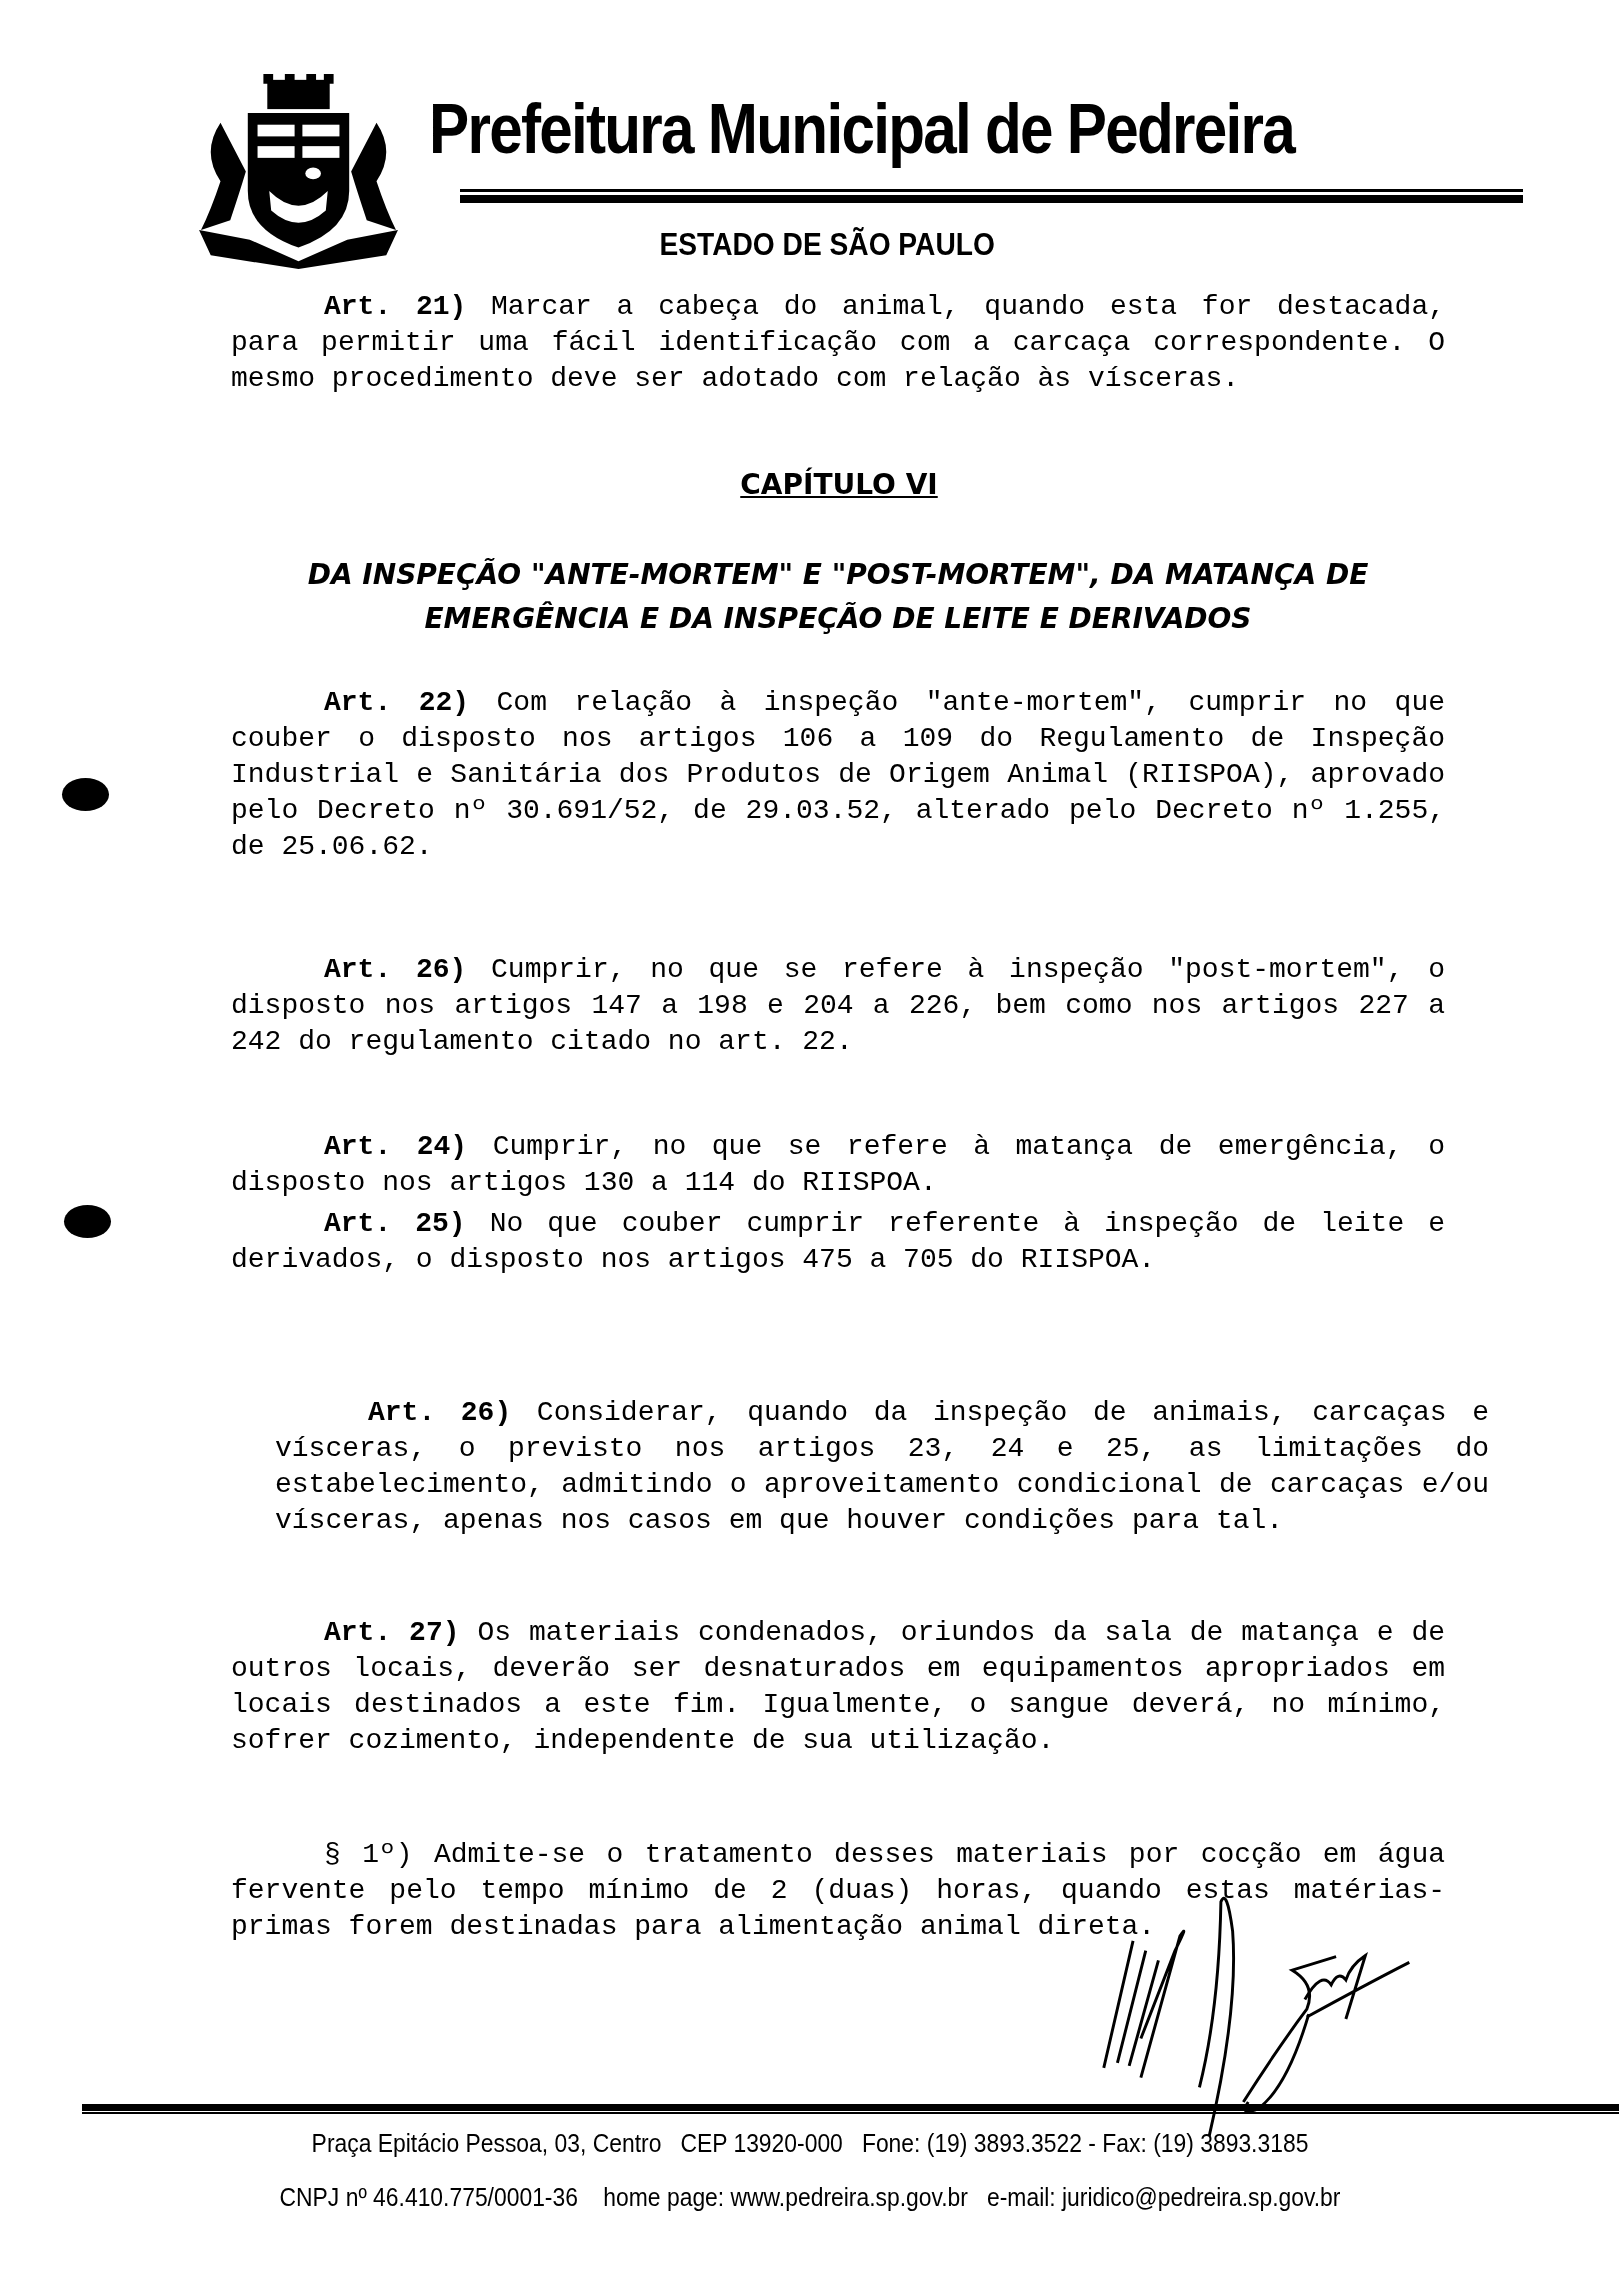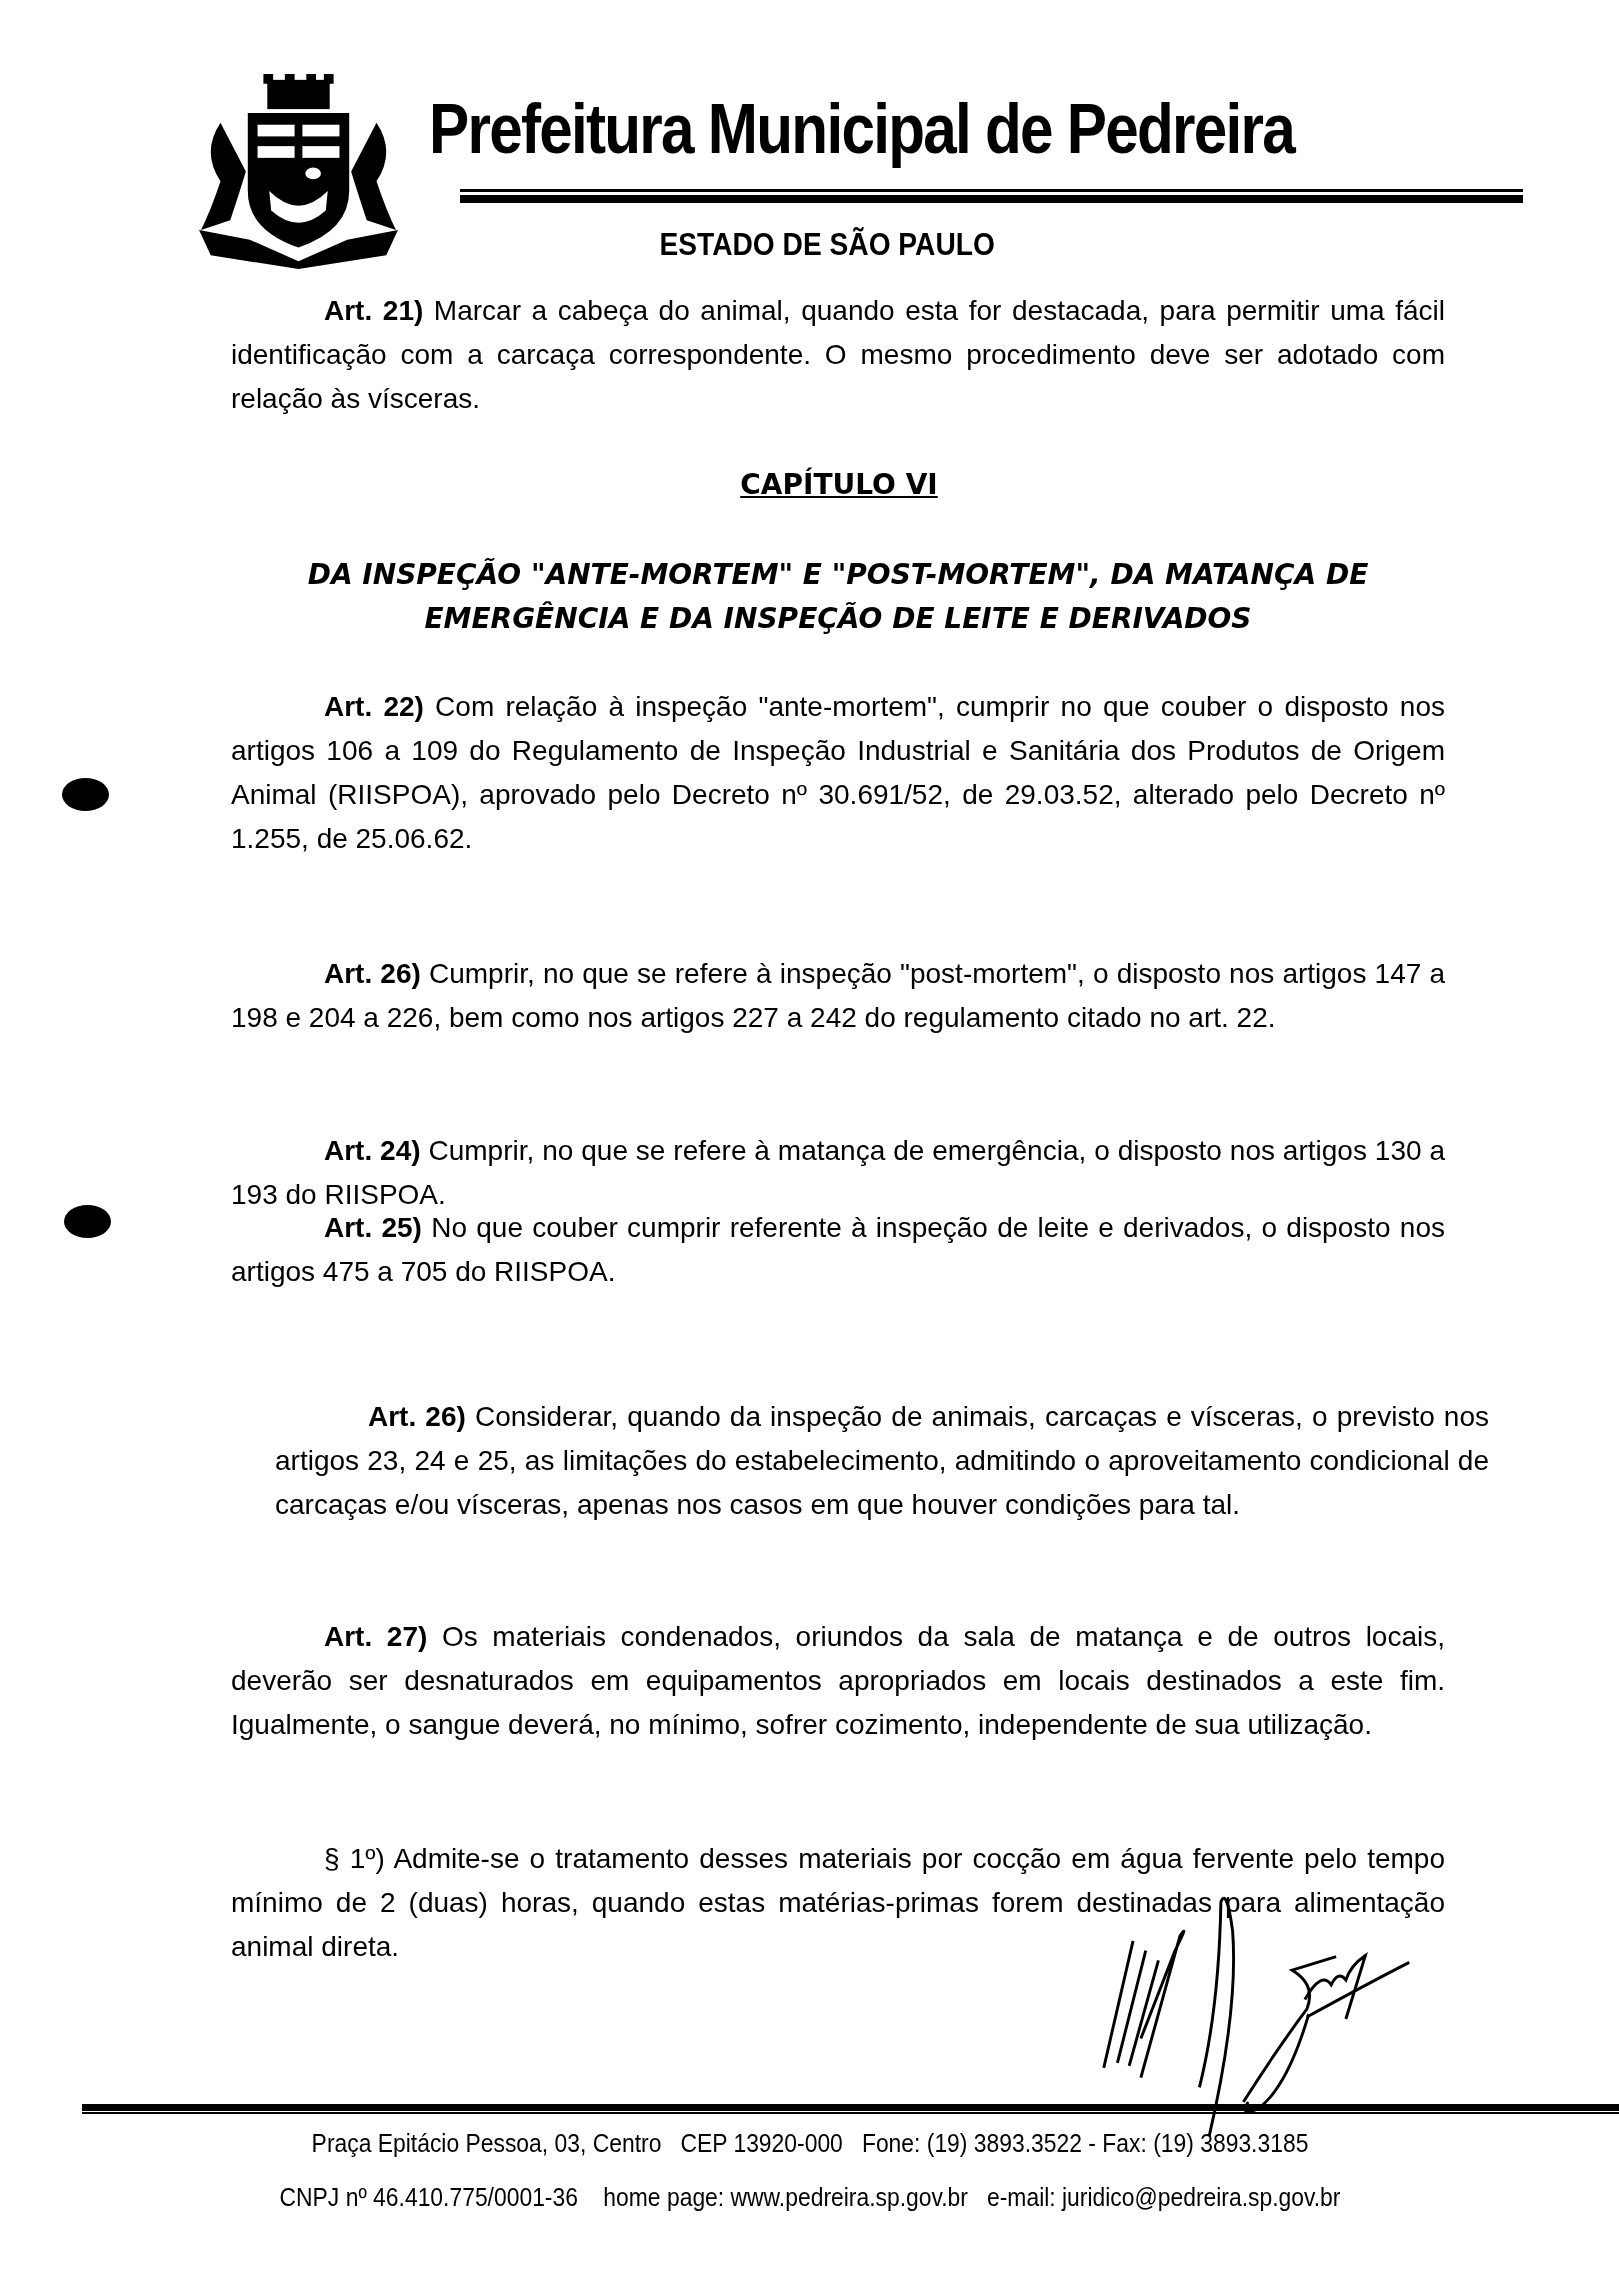--- a/index.html
+++ b/index.html
@@ -3,21 +3,21 @@
 <meta charset="utf-8">
 <style>
   html, body { margin:0; padding:0; background:#ffffff; }
   body { width:1620px; height:2271px; position:relative; overflow:hidden; color:#000; }
   .abs { position:absolute; }
   .crest { left:191px; top:74px; width:215px; height:195px; }
   .title { left:429px; top:94px; font-family:"Liberation Sans", sans-serif; font-weight:bold; font-size:70px; letter-spacing:-2px; transform:scaleX(0.86); transform-origin:left top; white-space:nowrap; line-height:1; }
   .hdr-rule1 { left:460px; top:189px; width:1063px; height:2.9px; background:#000; }
   .hdr-rule2 { left:460px; top:195px; width:1063px; height:7.8px; background:#000; }
   .state { left:0; width:1620px; top:226px; text-align:center; font-family:"Liberation Sans", sans-serif; font-weight:bold; font-size:32px; transform:scaleX(0.88); transform-origin:center top; padding-left:39px; box-sizing:border-box; }
-  .body-text { left:231px; width:1214px; font-family:Liberation Sans, sans-serif; font-size:28px; line-height:44px; text-align:justify; }
+  .body-text { left:231px; width:1214px; font-family:Liberation Mono, monospace; font-size:28px; line-height:36px; text-align:justify; }
   .body-text p { margin:0; text-indent:93px; }
   .body-text b { font-weight:bold; }
   .chapter { left:0; width:1620px; top:468px; text-align:center; font-family:"DejaVu Sans", sans-serif; font-weight:bold; font-size:28px; text-decoration:underline; padding-left:58px; box-sizing:border-box; }
   .chapter-sub { left:231px; width:1214px; top:553px; text-align:center; font-family:"DejaVu Sans", sans-serif; font-weight:bold; font-style:italic; font-size:28px; line-height:44px; }
   .hole { width:47px; height:33px; border-radius:50%; background:#000; }
   .ftr-rule1 { left:82px; top:2104px; width:1538px; height:6.8px; background:#000; }
   .ftr-rule2 { left:82px; top:2112px; width:1538px; height:2px; background:#000; }
   .ftr-line { left:0; width:1620px; text-align:center; font-family:"Liberation Sans", sans-serif; font-size:26px; transform:scaleX(0.88); transform-origin:center top; white-space:pre; }
   .sig { left:1053px; top:1892px; width:410px; height:254px; }
 </style>
@@ -58,21 +58,21 @@
 <div class="abs chapter">CAPÍTULO VI</div>
 <div class="abs chapter-sub">DA INSPEÇÃO "ANTE-MORTEM" E "POST-MORTEM", DA MATANÇA DE EMERGÊNCIA E DA INSPEÇÃO DE LEITE E DERIVADOS</div>
 
 <div class="abs body-text" style="top:685px;">
   <p><b>Art. 22)</b><span> Com relação à inspeção "ante-mortem", cumprir no que couber o disposto nos artigos 106 a 109 do Regulamento de Inspeção Industrial e Sanitária dos Produtos de Origem Animal (RIISPOA), aprovado pelo Decreto nº 30.691/52, de 29.03.52, alterado pelo Decreto nº 1.255, de 25.06.62.</span></p>
 </div>
 <div class="abs body-text" style="top:952px;">
   <p><b>Art. 26)</b><span>  Cumprir, no que se refere à inspeção "post-mortem", o disposto nos artigos 147 a 198 e 204 a 226, bem como nos artigos 227 a 242 do regulamento citado no art. 22.</span></p>
 </div>
 <div class="abs body-text" style="top:1129px;">
-  <p><b>Art. 24)</b><span>  Cumprir, no que se refere à matança de emergência, o disposto nos artigos 130 a 193 do RIISPOA.</span></p>
+  <p><b>Art. 24)</b><span>  Cumprir, no que se refere à matança de emergência, o disposto nos artigos 130 a 114 do RIISPOA.</span></p>
 </div>
 <div class="abs body-text" style="top:1206px;">
   <p><b>Art. 25)</b><span>  No que couber cumprir referente à inspeção de leite e derivados, o disposto nos artigos 475 a 705 do RIISPOA.</span></p>
 </div>
 <div class="abs body-text" style="top:1395px;margin-left:44px;">
   <p><b>Art. 26)</b><span>  Considerar, quando da inspeção de animais, carcaças e vísceras, o previsto nos artigos 23, 24 e 25, as limitações do estabelecimento, admitindo o aproveitamento condicional de carcaças e/ou vísceras, apenas nos casos em que houver condições para tal.</span></p>
 </div>
 <div class="abs body-text" style="top:1615px;">
   <p><b>Art. 27)</b><span> Os materiais condenados, oriundos da sala de matança e de outros locais, deverão ser desnaturados em equipamentos apropriados em locais destinados a este fim. Igualmente, o sangue deverá, no mínimo, sofrer cozimento, independente de sua utilização.</span></p>
 </div>

